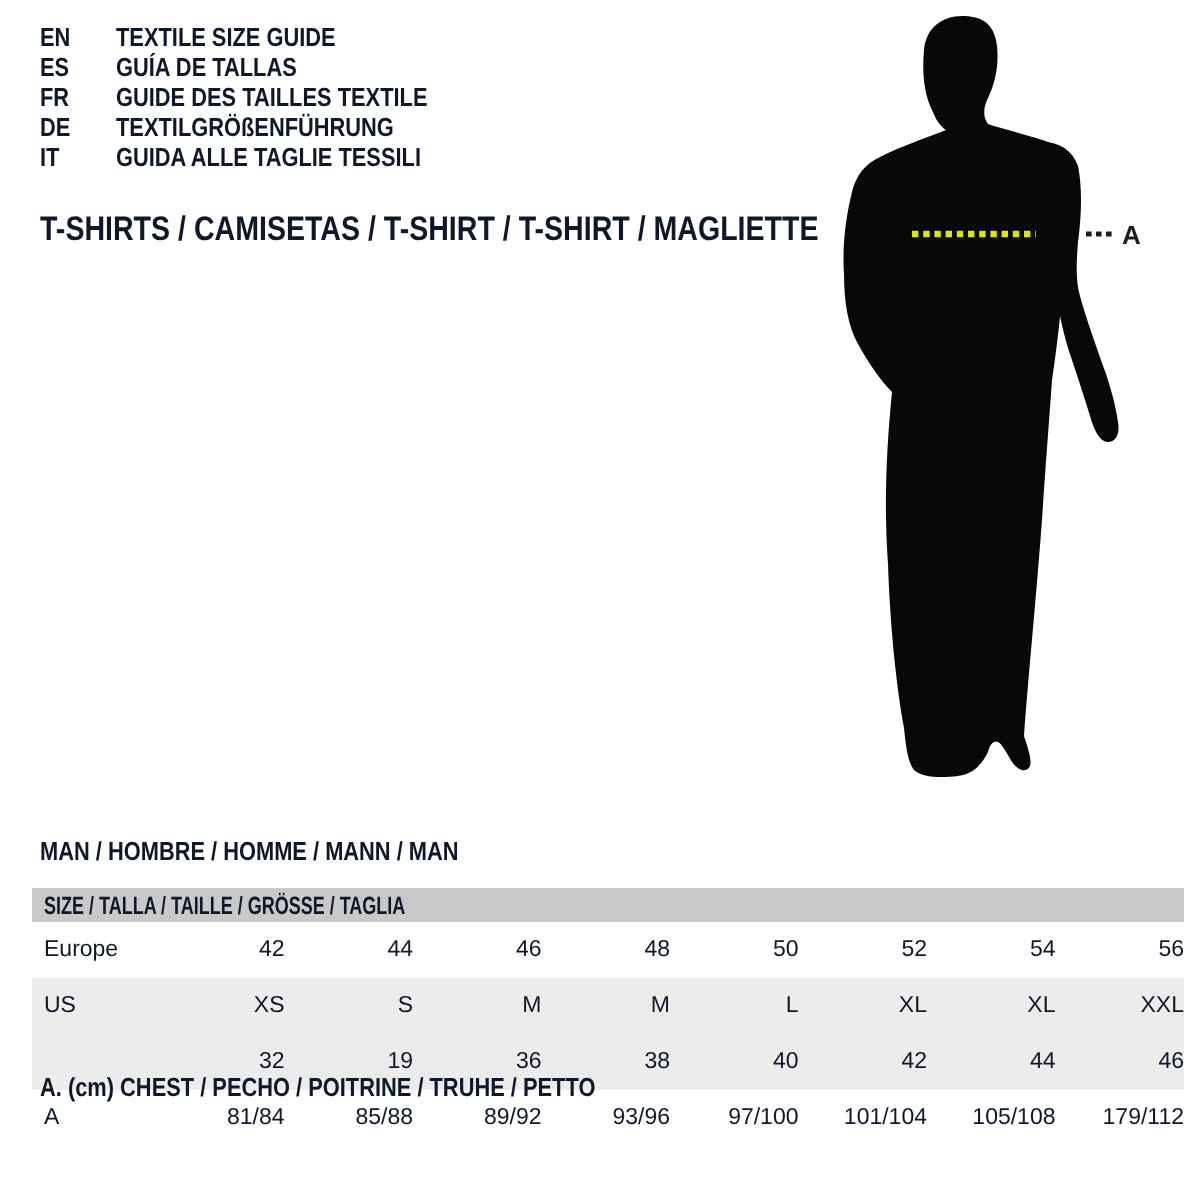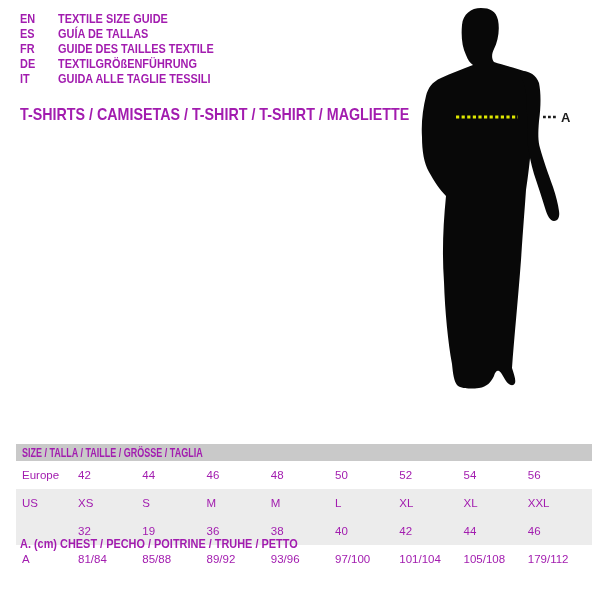--- a/index.html
+++ b/index.html
@@ -1,18 +1,18 @@
 <!DOCTYPE html>
 <html><head>
 <meta charset="utf-8">
 <style>
   html,body{margin:0;padding:0;background:#fff;}
   #stage{
     position:relative;width:600px;height:600px;background:#ffffff;
-    font-family:"Liberation Sans",sans-serif;color:#a21caf;overflow:hidden;
+    font-family:"Liberation Sans",sans-serif;color:#0f172a;overflow:hidden;
   }
   .abs{position:absolute;}
   .cond{display:inline-block;transform:scaleX(0.84);transform-origin:0 50%;white-space:nowrap;}
 
   
   .lang-list{left:20px;top:11px;}
   .lang-row{display:flex;height:15px;line-height:15px;font-size:13px;font-weight:700;}
   .lang-code{width:38px;flex:0 0 38px;}
   .lang-label{flex:1;}
 
@@ -27,21 +27,21 @@
   
   .man-title{left:20px;top:418px;font-size:13px;font-weight:700;line-height:15px;}
 
   
   .size-table{left:16px;top:444px;width:576px;}
   .tbl-header{height:17px;background:#c9c9c9;display:flex;align-items:center;padding-left:6px;box-sizing:border-box;}
   .tbl-header .cond{font-size:12.5px;font-weight:700;transform:scaleX(0.72);}
   .tbl-row{display:grid;grid-template-columns:62px repeat(8,1fr);height:28px;align-items:center;font-size:11.5px;}
   .tbl-row.stripe{background:#ececec;}
   .row-label{padding-left:6px;text-align:left;}
-  .size-cell{text-align:left;}
+  .size-cell{text-align:right;}
 
   
   .footnote{left:20px;top:536px;font-size:13px;font-weight:700;line-height:15px;}
 </style>
 </head>
 <body>
 
 <div id="stage">
 
   <div class="abs lang-list">
@@ -114,20 +114,23 @@
              C 527 136, 527 124, 527 112
              C 527 98, 526 84, 520 76 Z" fill="#080808"></path>
 
     <line x1="456" y1="117" x2="518" y2="117" stroke-width="3.2" stroke-dasharray="3.2 2.4" stroke="#dfe800"></line>
 
     <line x1="543" y1="117" x2="557" y2="117" stroke-width="2.4" stroke-dasharray="2.8 2.2" stroke="#1c1c1c"></line>
 
     <text x="561" y="122" fill="#1c1c1c">A</text>
   </svg>
 
+  <div class="abs man-title">
+    <span class="cond">MAN / HOMBRE / HOMME / MANN / MAN</span>
+  </div>
 
   <div class="abs size-table">
     <div class="tbl-header">
       <span class="cond">SIZE / TALLA / TAILLE / GRÖSSE / TAGLIA</span>
     </div>
 
     <div class="tbl-row">
       <span class="row-label">Europe</span>
       <span class="size-cell">42</span>
       <span class="size-cell">44</span>

